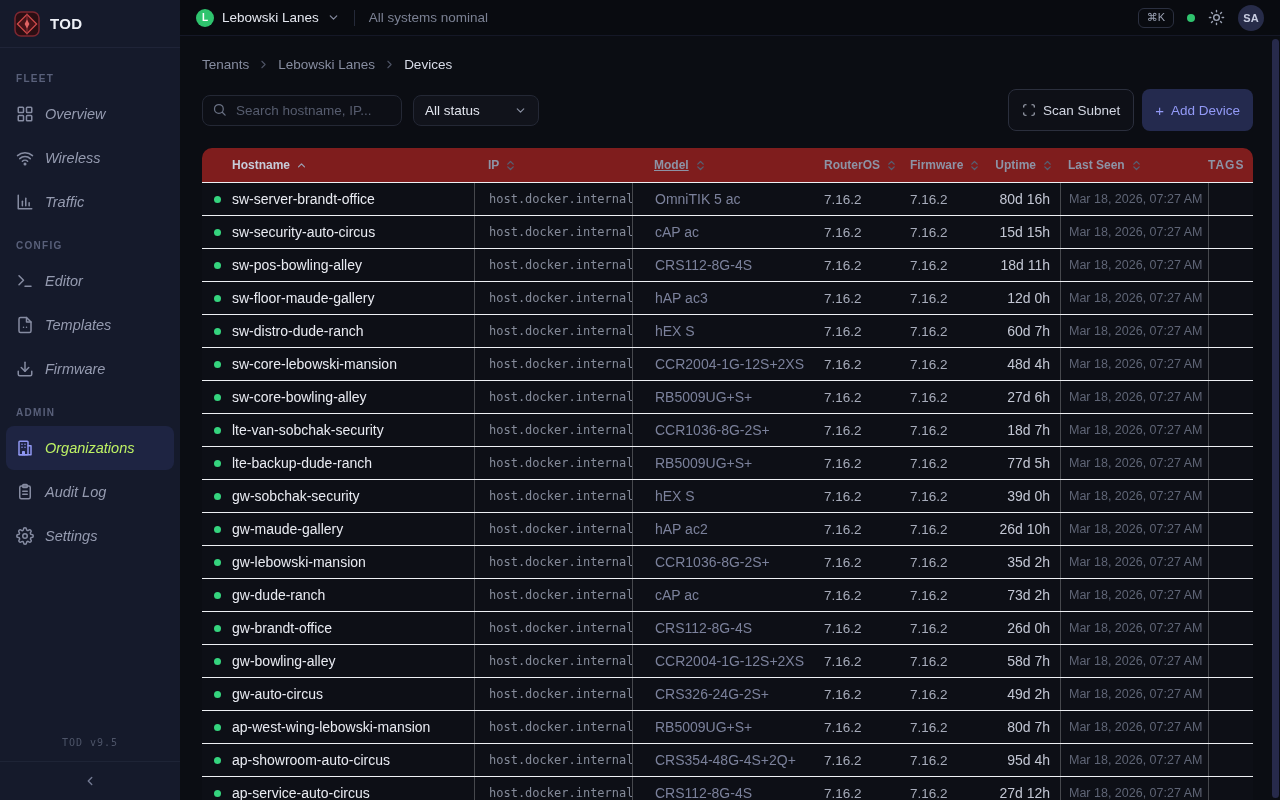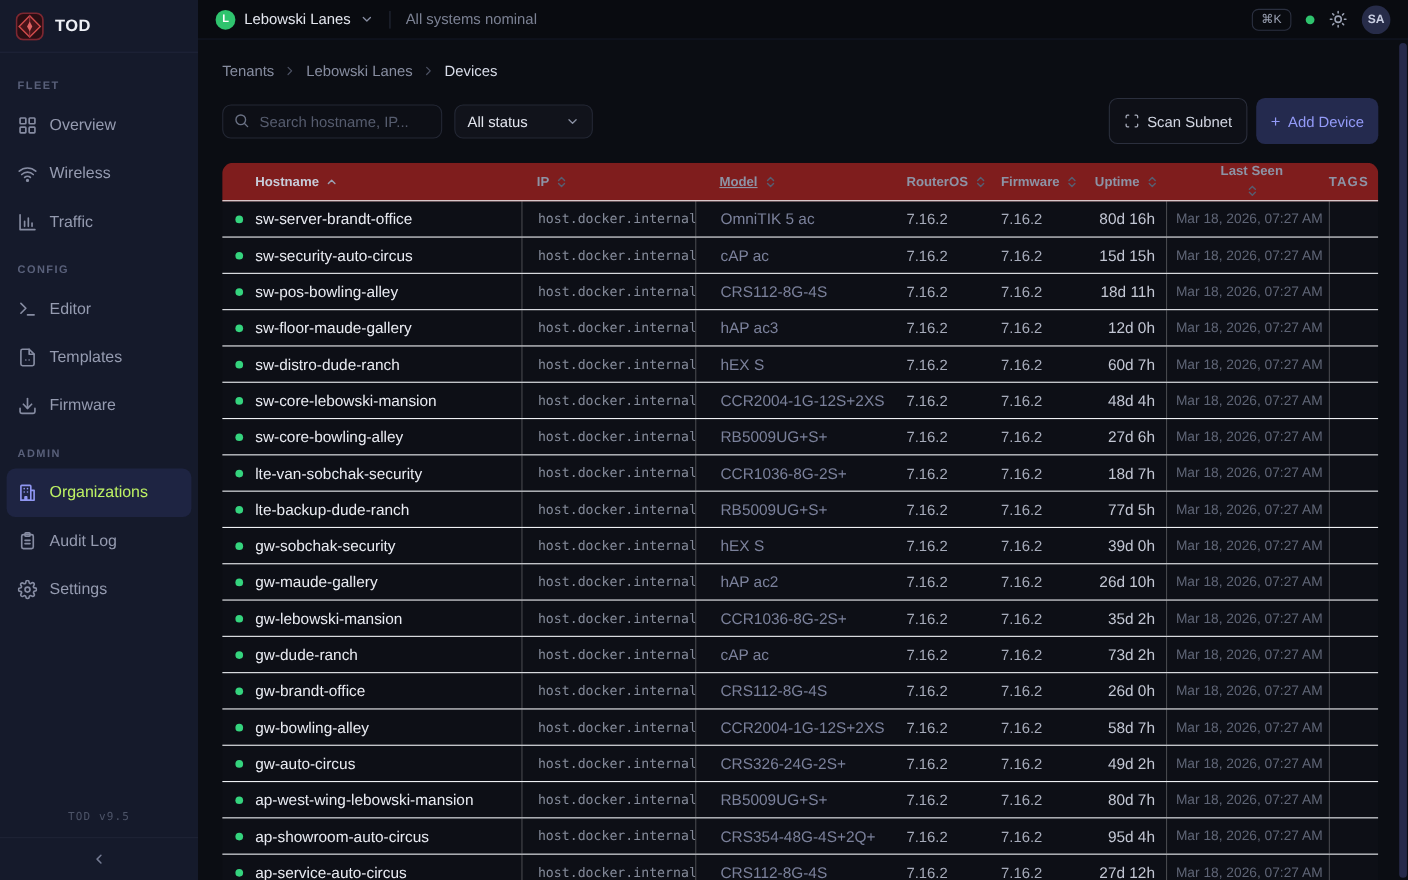--- a/index.html
+++ b/index.html
@@ -13,21 +13,21 @@
     display:flex; flex-direction:column; z-index:5; }
   .logo-row { height:48px; display:flex; align-items:center; gap:10px; padding:0 14px;
     border-bottom:1px solid #1f2438; }
   .logo-ic { width:26px; height:26px; }
   .brand-name { font-size:15px; font-weight:700; color:#eef0f6; letter-spacing:.4px; }
   .nav { padding-top:9px; flex:0 0 auto; }
   .nav-section { padding-top:15px; }
   .nav-label { height:14px; line-height:14px; margin:0 0 6px 16px; font-size:10px; font-weight:700;
     letter-spacing:1.3px; color:#59607a; }
   .nav-item { height:44px; margin:0 6px; border-radius:8px; display:flex; align-items:center;
-    gap:11px; padding:0 10px; color:#959bb0; cursor:pointer; }
+    gap:11px; padding:0 10px; color:#959bb0; cursor:pointer;font-style:italic; }
   .nav-ic { width:18px; height:18px; color:#868ca2; }
   .nav-text { font-size:14.5px; }
   .nav-item.active { background:#1e2442; color:#bef264; }
   .nav-item.active .nav-ic { color:#9097f2; }
   .sidebar-footer { margin-top:auto; }
   .version { text-align:center; font-family:"DejaVu Sans Mono", monospace; font-size:10px;
     color:#4d5468; letter-spacing:1px; padding-bottom:13px; }
   .collapse-row { border-top:1px solid #1e2436; height:39px; display:flex; align-items:center;
     justify-content:center; cursor:pointer; }
   .collapse-ic { width:14px; height:14px; color:#737a92; }
@@ -88,21 +88,21 @@
   .thead, .tr { display:grid;
     grid-template-columns:30px 242px 158px 180px 86px 86px 76px 148px 1fr; }
   .thead { height:35px; background:#7f1d1d; border-bottom:1px solid #eef0f4; }
   .th { display:flex; align-items:center; gap:5px; font-size:12px; font-weight:700;
     color:#8d93a5; cursor:pointer; }
   .th.col-hostname { color:#c7ccd9; }
   .th.col-ip { padding-left:14px; }
   .th.col-model { padding-left:22px;text-decoration:underline; }
   .th.col-routeros, .th.col-firmware { padding-left:12px; }
   .th.col-uptime { justify-content:flex-end; padding-right:6px; }
-  .th.col-last_seen { padding-left:8px;flex-direction:column; }
+  .th.col-last_seen { padding-left:8px; }
   .th.col-tags { justify-content:flex-end; padding-right:12px; letter-spacing:1px; cursor:default; }
   .sort-ic { width:13px; height:13px; color:#575d70; }
   .th.col-hostname .sort-ic { color:#9aa0b2; }
 
   .tr { height:33px; border-bottom:1px solid #eef0f4; cursor:pointer; }
   .td { height:100%; display:flex; align-items:center; font-size:14px; overflow:hidden;
     white-space:nowrap; }
   .td.col-status { justify-content:center; }
   .dot { width:7px; height:7px; border-radius:50%; background:#35d47e; }
   .td.col-hostname { color:#e9ebf2; }

